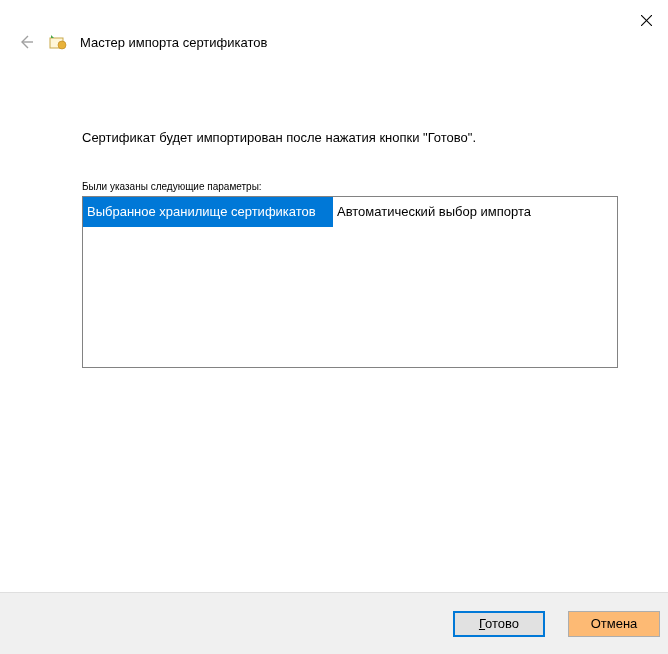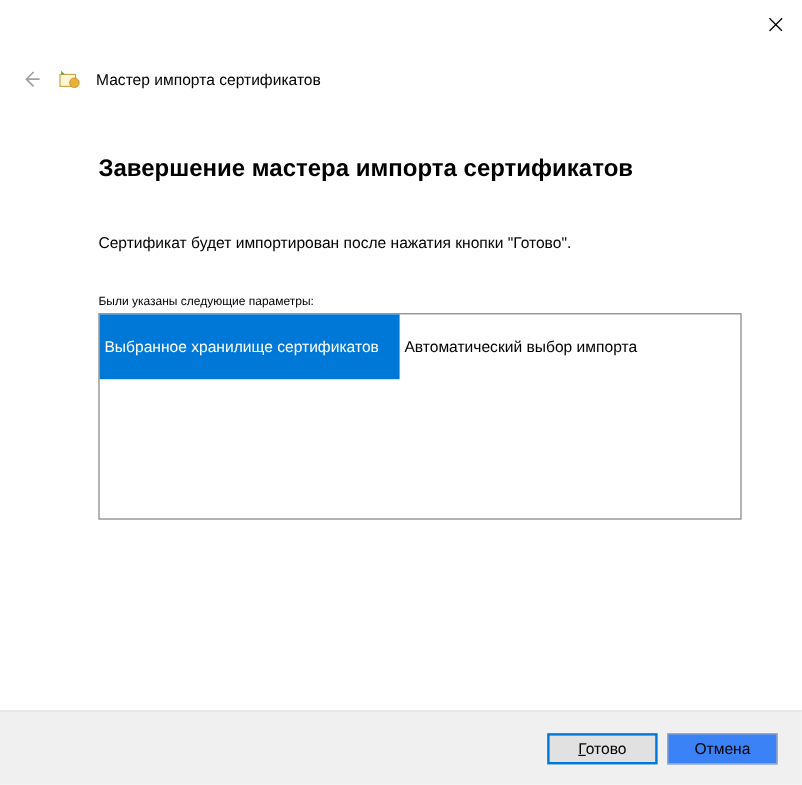--- a/index.html
+++ b/index.html
@@ -26,21 +26,21 @@
       align-items: center;
       justify-content: center;
       cursor: pointer;
     }
     .close-btn svg {
       width: 11px;
       height: 11px;
     }
     .header {
       position: absolute;
-      top: 56px;
+      top: 32px;
       left: 16px;
       display: flex;
       align-items: center;
       gap: 12px;
     }
     .back-arrow {
       width: 20px;
       height: 20px;
       display: flex;
       align-items: center;
@@ -88,21 +88,21 @@
       width: 100%;
       height: 172px;
       background: #fff;
     }
     .params-table table {
       width: 100%;
       border-collapse: collapse;
       font-size: 13px;
     }
     .params-table td {
-      padding: 18px 4px;
+      padding: 6px 4px;
       vertical-align: top;
       line-height: 18px;
     }
     .params-table td.col1 {
       width: 250px;
     }
     .params-table tr.selected td.col1 {
       background: #0078d7;
       color: #ffffff;
     }
@@ -110,27 +110,27 @@
       position: absolute;
       bottom: 0;
       left: 0;
       right: 0;
       height: 62px;
       border-top: 1px solid #dfdfdf;
       background: #f0f0f0;
       display: flex;
       align-items: center;
       justify-content: flex-end;
-      padding-right: 20px;
-      gap: 8px;
+      padding-right: 8px;
+      gap: 23px;
     }
     .btn {
       min-width: 92px;
       height: 26px;
-      background: #3b82f6;
+      background: #fdba74;
       border: 1px solid #adadad;
       font-size: 13px;
       font-family: inherit;
       cursor: pointer;
       padding: 0 14px;
     }
     .btn.primary {
       border: 2px solid #0078d7;
       background: #e1e1e1;
     }
@@ -159,21 +159,20 @@
     <svg viewBox="0 0 20 20" width="20" height="20">
       <rect x="2" y="6" width="13" height="10" fill="#fff6d8" stroke="#c9a94a" stroke-width="1"></rect>
       <circle cx="14" cy="13" r="4" fill="#e8b23a" stroke="#b9831f" stroke-width="0.6"></circle>
       <path d="M3 3 L6 6 L3 6 Z" fill="#4aa64a"></path>
     </svg>
   </div>
   <span class="wizard-title">Мастер импорта сертификатов</span>
 </div>
 
 <div class="body-content">
-  <h1 class="main-heading">Завершение мастера импорта сертификатов</h1>
   <p class="description">Сертификат будет импортирован после нажатия кнопки "Готово".</p>
   <p class="params-label">Были указаны следующие параметры:</p>
   <div class="params-table">
     <table>
       <tbody id="params-body">
           <tr class="selected">
             <td class="col1">Выбранное хранилище сертификатов</td>
             <td>Автоматический выбор импорта</td>
           </tr>
         </tbody>

